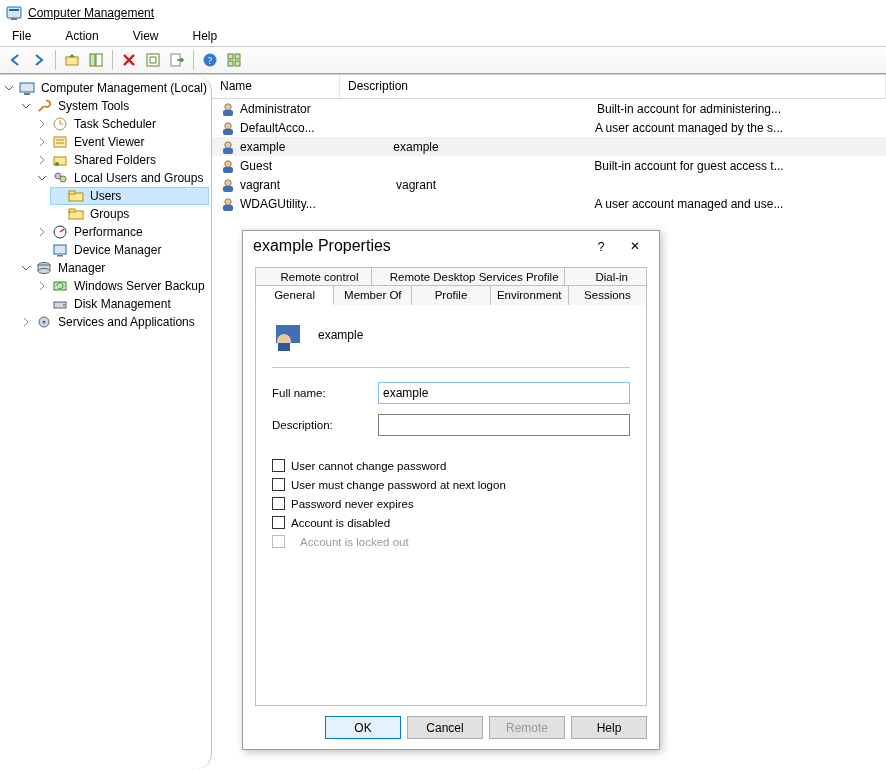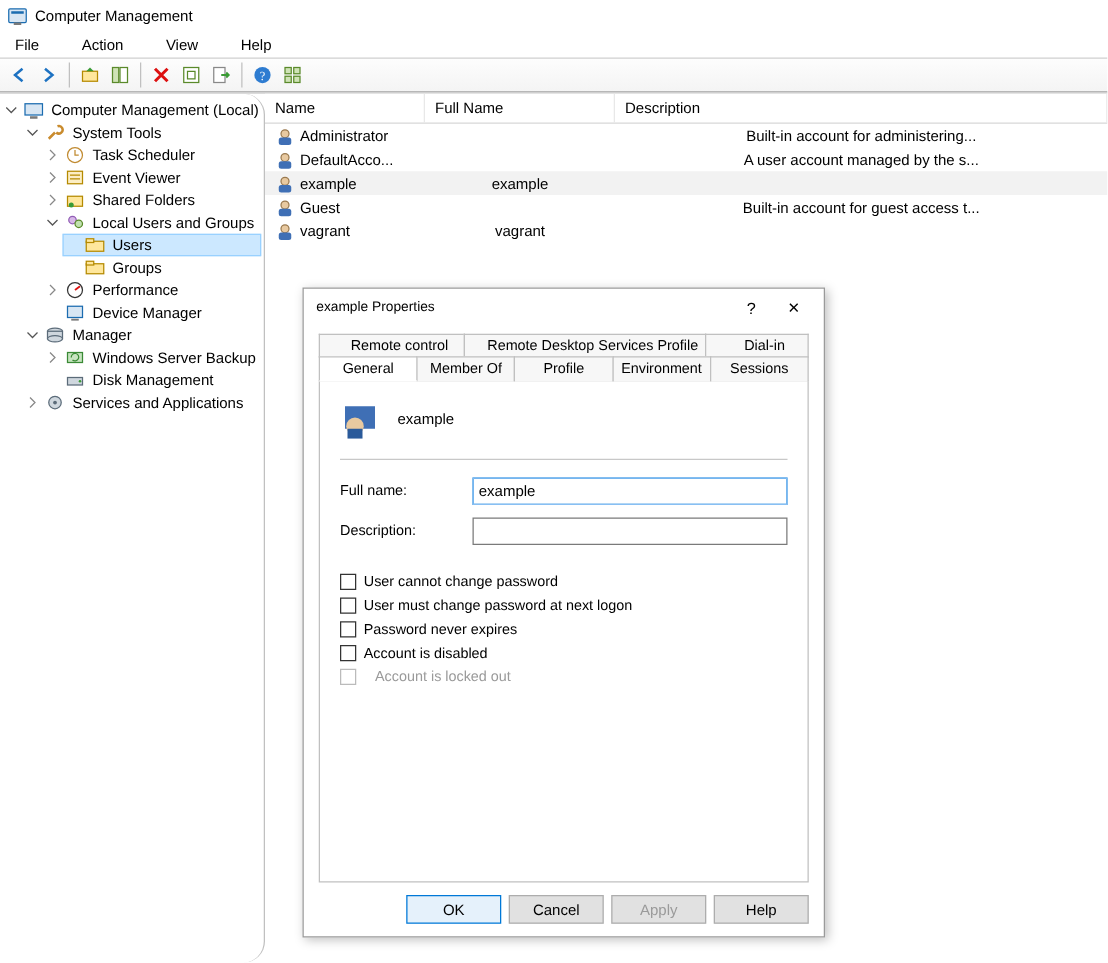--- a/index.html
+++ b/index.html
@@ -1,19 +1,19 @@
 <!DOCTYPE html>
 <html><head>
 <meta charset="utf-8">
 <style>
   * { box-sizing: border-box; }
   html, body { margin:0; padding:0; width:886px; height:770px; font-family:"Segoe UI", Tahoma, sans-serif; font-size:12px; background:#fff; color:#000; overflow:hidden; }
   .window { width:886px; height:770px; display:flex; flex-direction:column; }
   
-  .titlebar { height:26px; display:flex; align-items:center; padding:0 6px; gap:6px; }
+  .titlebar { height:26px; display:flex; align-items:center; padding:0 6px; gap:6px;text-decoration:underline; }
   .title-text { font-size:12px; }
   
   .menubar { height:20px; display:flex; align-items:center; padding:0 4px; gap:18px; border-bottom:1px solid transparent;}
   .menubar .menu-item { padding:2px 8px; cursor:default; }
   
   .toolbar { height:28px; display:flex; align-items:center; gap:2px; padding:0 4px; border-top:1px solid #d0d0d0; border-bottom:1px solid #a0a0a0; background:linear-gradient(#fdfdfd,#f4f4f4);}
   .toolbar .sep { width:1px; height:20px; background:#c0c0c0; margin:0 3px;}
   .toolbutton { width:22px; height:22px; display:flex; align-items:center; justify-content:center; cursor:default; border:1px solid transparent; border-radius:2px;}
   
   .main { flex:1; display:flex; border-top:1px solid #d0d0d0;}
@@ -37,21 +37,21 @@
   .list-body { }
   .list-row { height:19px; display:flex; align-items:center; }
   .list-row.selected { background:#f2f2f2;}
   .list-row .cell { padding:0 8px; white-space:nowrap; overflow:hidden; text-overflow:ellipsis;text-align:center;}
   .list-row .cell-name { width:128px; display:flex; align-items:center; gap:4px;}
   .list-row .cell-full { width:152px;}
   .list-row .cell-desc { flex:1;}
   
   .dialog { position:absolute; left:30px; top:155px; width:418px; height:520px; background:#fff; border:1px solid #9a9a9a; box-shadow:2px 2px 8px rgba(0,0,0,0.25); display:flex; flex-direction:column;}
   .dialog-titlebar { height:30px; display:flex; align-items:center; justify-content:space-between; padding:0 6px 0 10px;}
-  .dialog-title { font-size:11px;}
+  .dialog-title { font-size:16px;}
   .dlg-title-right { display:flex; align-items:center; gap:2px;}
   .dlg-btn { width:36px; height:22px; display:flex; align-items:center; justify-content:center; cursor:default;}
   .help-btn { width:28px; font-size:13px;}
   .dialog-body { flex:1; padding:6px 12px 0 12px; display:flex; flex-direction:column;}
   
   .tabrow { display:flex; }
   .tabrow .tab { border:1px solid #c0c0c0; border-bottom:none; padding:3px 0; text-align:center; font-size:11.5px; background:#f7f7f7; position:relative; cursor:default;}
   .tabrow1 .tab { flex:1;padding-left:12px;}
   .tabrow2 .tab { flex:1;}
   .tabrow2 { margin-top:-1px;}
@@ -376,21 +376,20 @@
                 </div>
               </li>
           </ul>
         </li>
       </ul>
     </div>
 
     <div class="list-pane">
       <div class="list-header">
         <div class="col col-name">Name</div>
-        <div class="col col-full">Full Name</div>
         <div class="col col-desc">Description</div>
       </div>
       <div class="list-body" id="list-body">
           <div class="list-row">
             <div class="cell cell-name">
               <span class="ticon">
                 <svg width="16" height="16">
                   <circle cx="8" cy="6" r="3.2" fill="#e8c9a0" stroke="#9a7a50"></circle>
                   <rect x="3" y="9" width="10" height="6" rx="2" fill="#3f6fb5"></rect>
                 </svg>
@@ -444,20 +443,33 @@
               <span class="ticon">
                 <svg width="16" height="16">
                   <circle cx="8" cy="6" r="3.2" fill="#e8c9a0" stroke="#9a7a50"></circle>
                   <rect x="3" y="9" width="10" height="6" rx="2" fill="#3f6fb5"></rect>
                 </svg>
               </span>
               <span>vagrant</span>
             </div>
             <div class="cell cell-full">vagrant</div>
             <div class="cell cell-desc"></div>
+          </div>
+          <div class="list-row">
+            <div class="cell cell-name">
+              <span class="ticon">
+                <svg width="16" height="16">
+                  <circle cx="8" cy="6" r="3.2" fill="#e8c9a0" stroke="#9a7a50"></circle>
+                  <rect x="3" y="9" width="10" height="6" rx="2" fill="#3f6fb5"></rect>
+                </svg>
+              </span>
+              <span>WDAGUtility...</span>
+            </div>
+            <div class="cell cell-full"></div>
+            <div class="cell cell-desc">A user account managed and use...</div>
           </div>
         </div>
 
       <div class="dialog">
         <div class="dialog-titlebar">
           <span class="dialog-title">example Properties</span>
           <div class="dlg-title-right">
             <div class="dlg-btn help-btn">?</div>
             <div class="dlg-btn">✕</div>
           </div>
@@ -514,19 +526,19 @@
               </div>
             <div class="chk-row disabled">
                 <span class="chk disabled"></span>
                 <span>Account is locked out</span>
               </div>
           </div>
         </div>
         <div class="dialog-buttons">
           <button class="btn default">OK</button>
           <button class="btn">Cancel</button>
-          <button class="btn disabled">Apply</button>
+          <button class="btn disabled">Remote</button>
           <button class="btn">Help</button>
         </div>
       </div>
     </div>
   </div>
 </div>
 
 </body></html>

